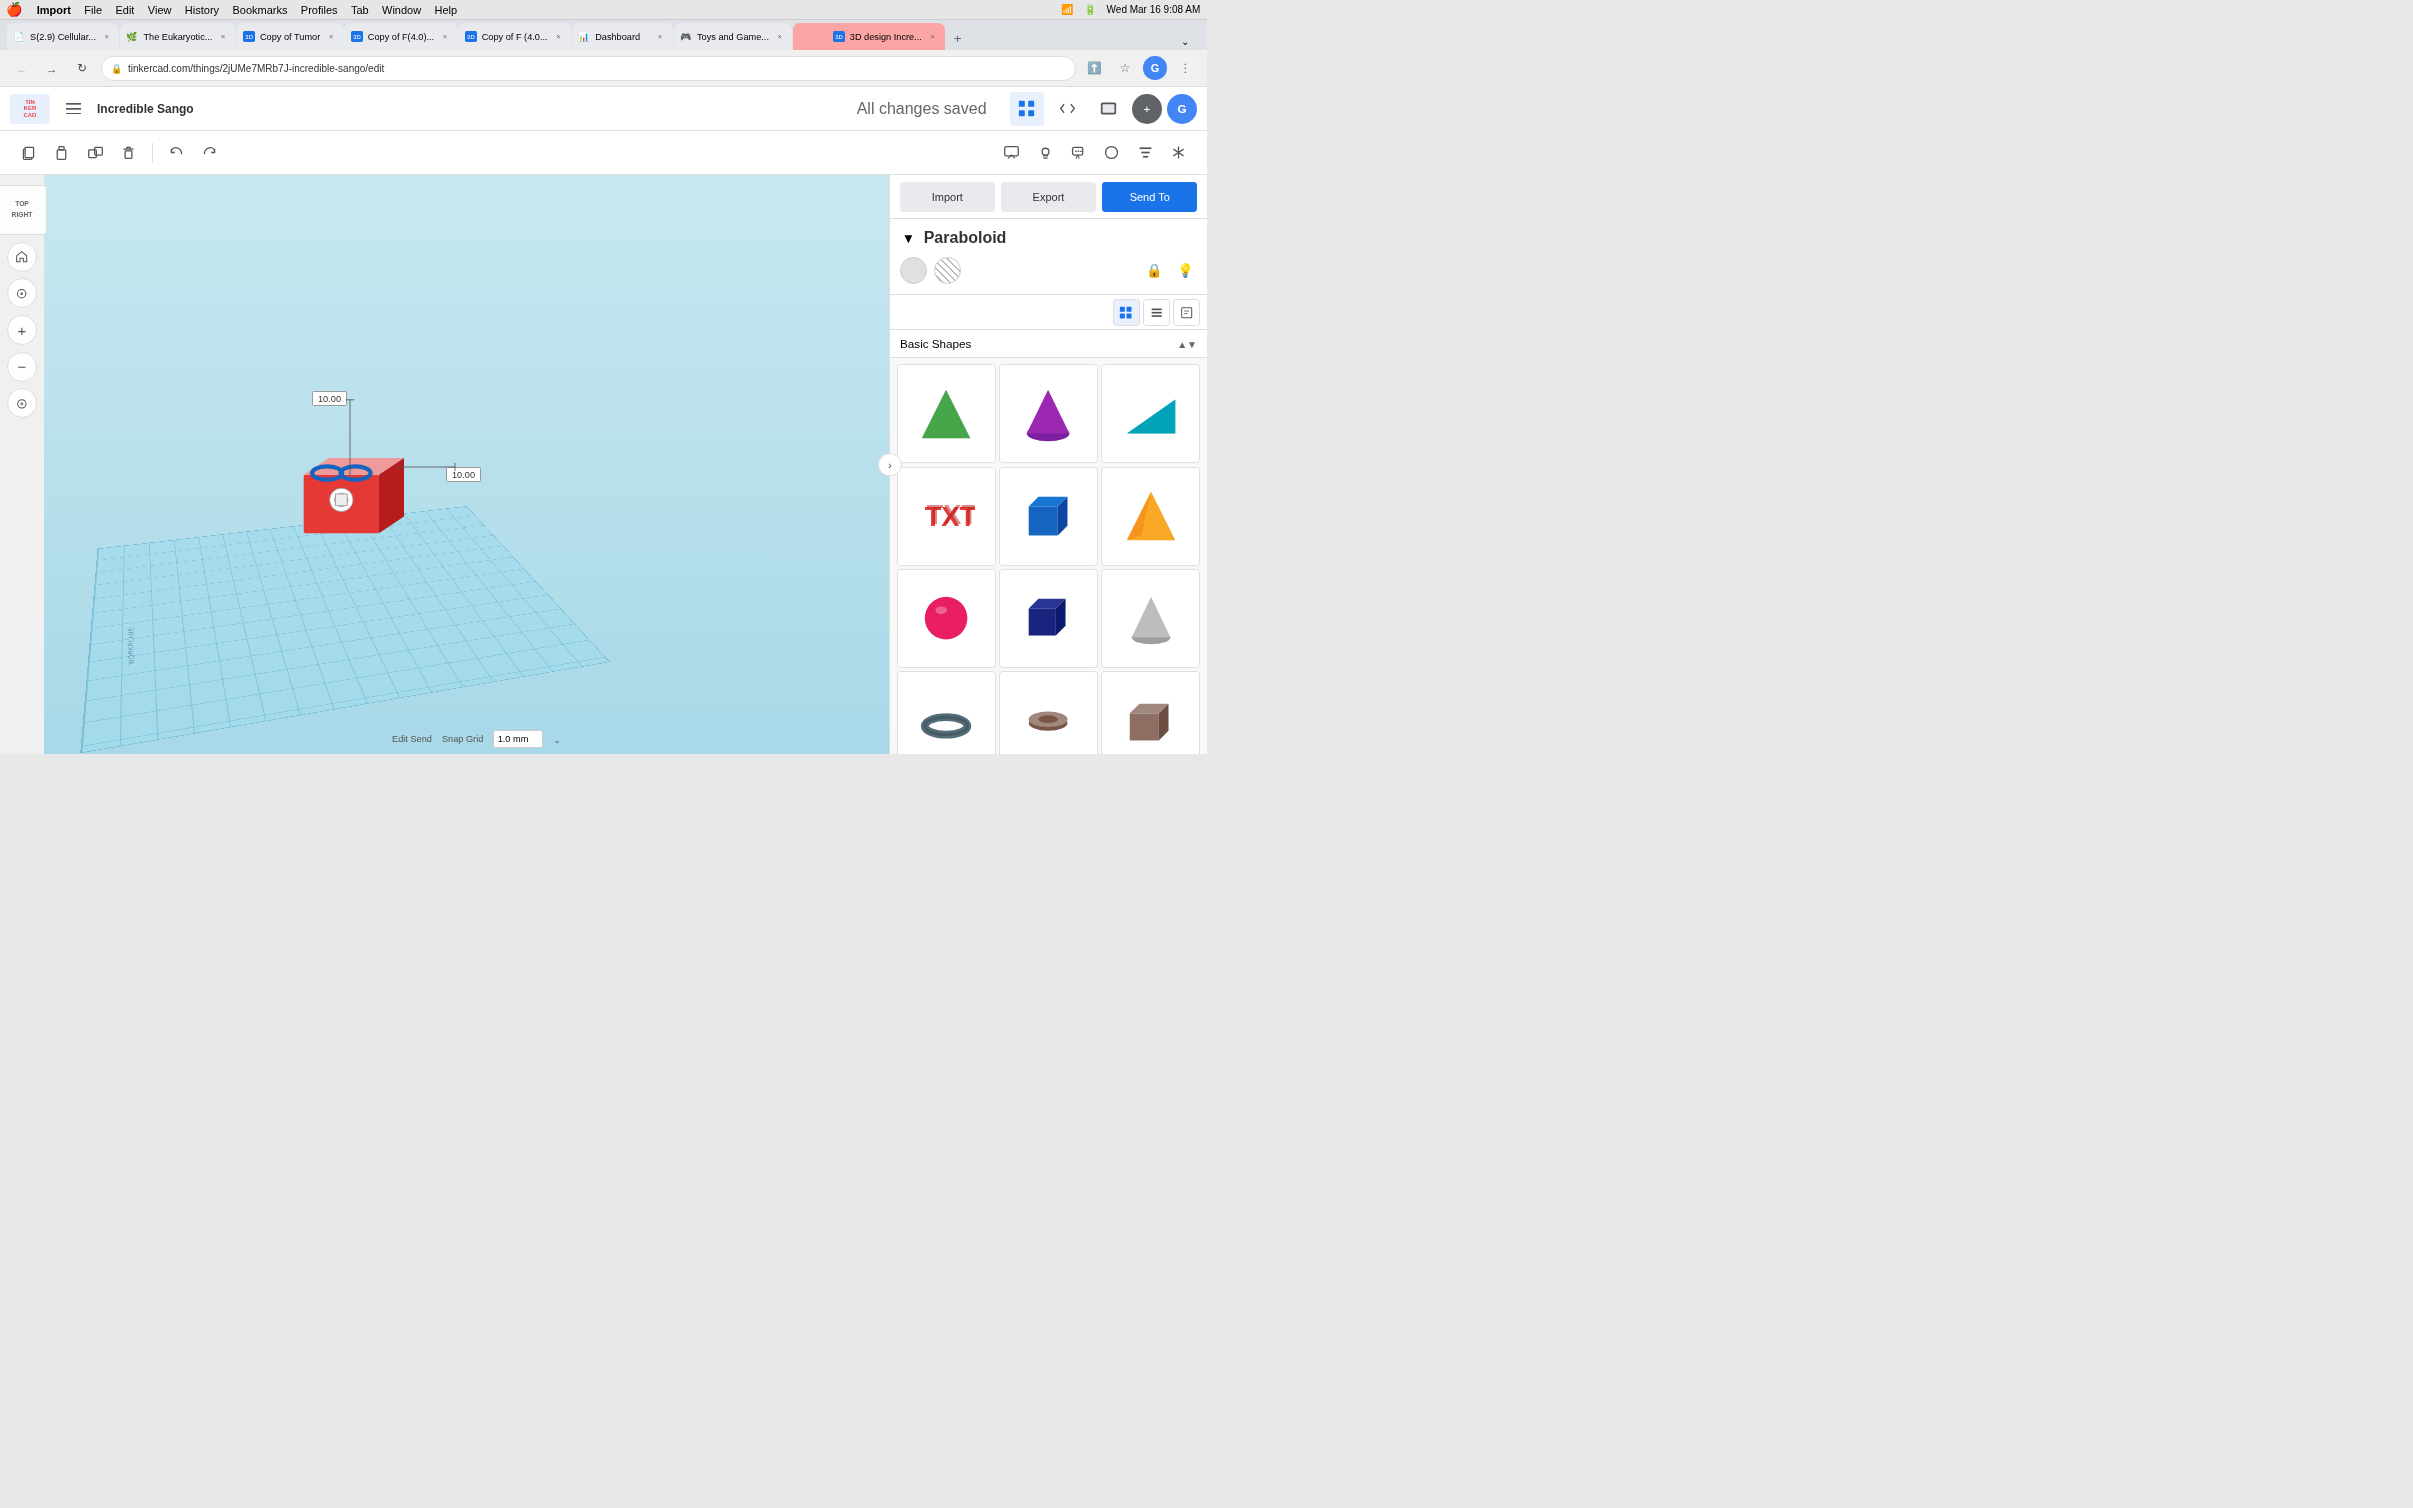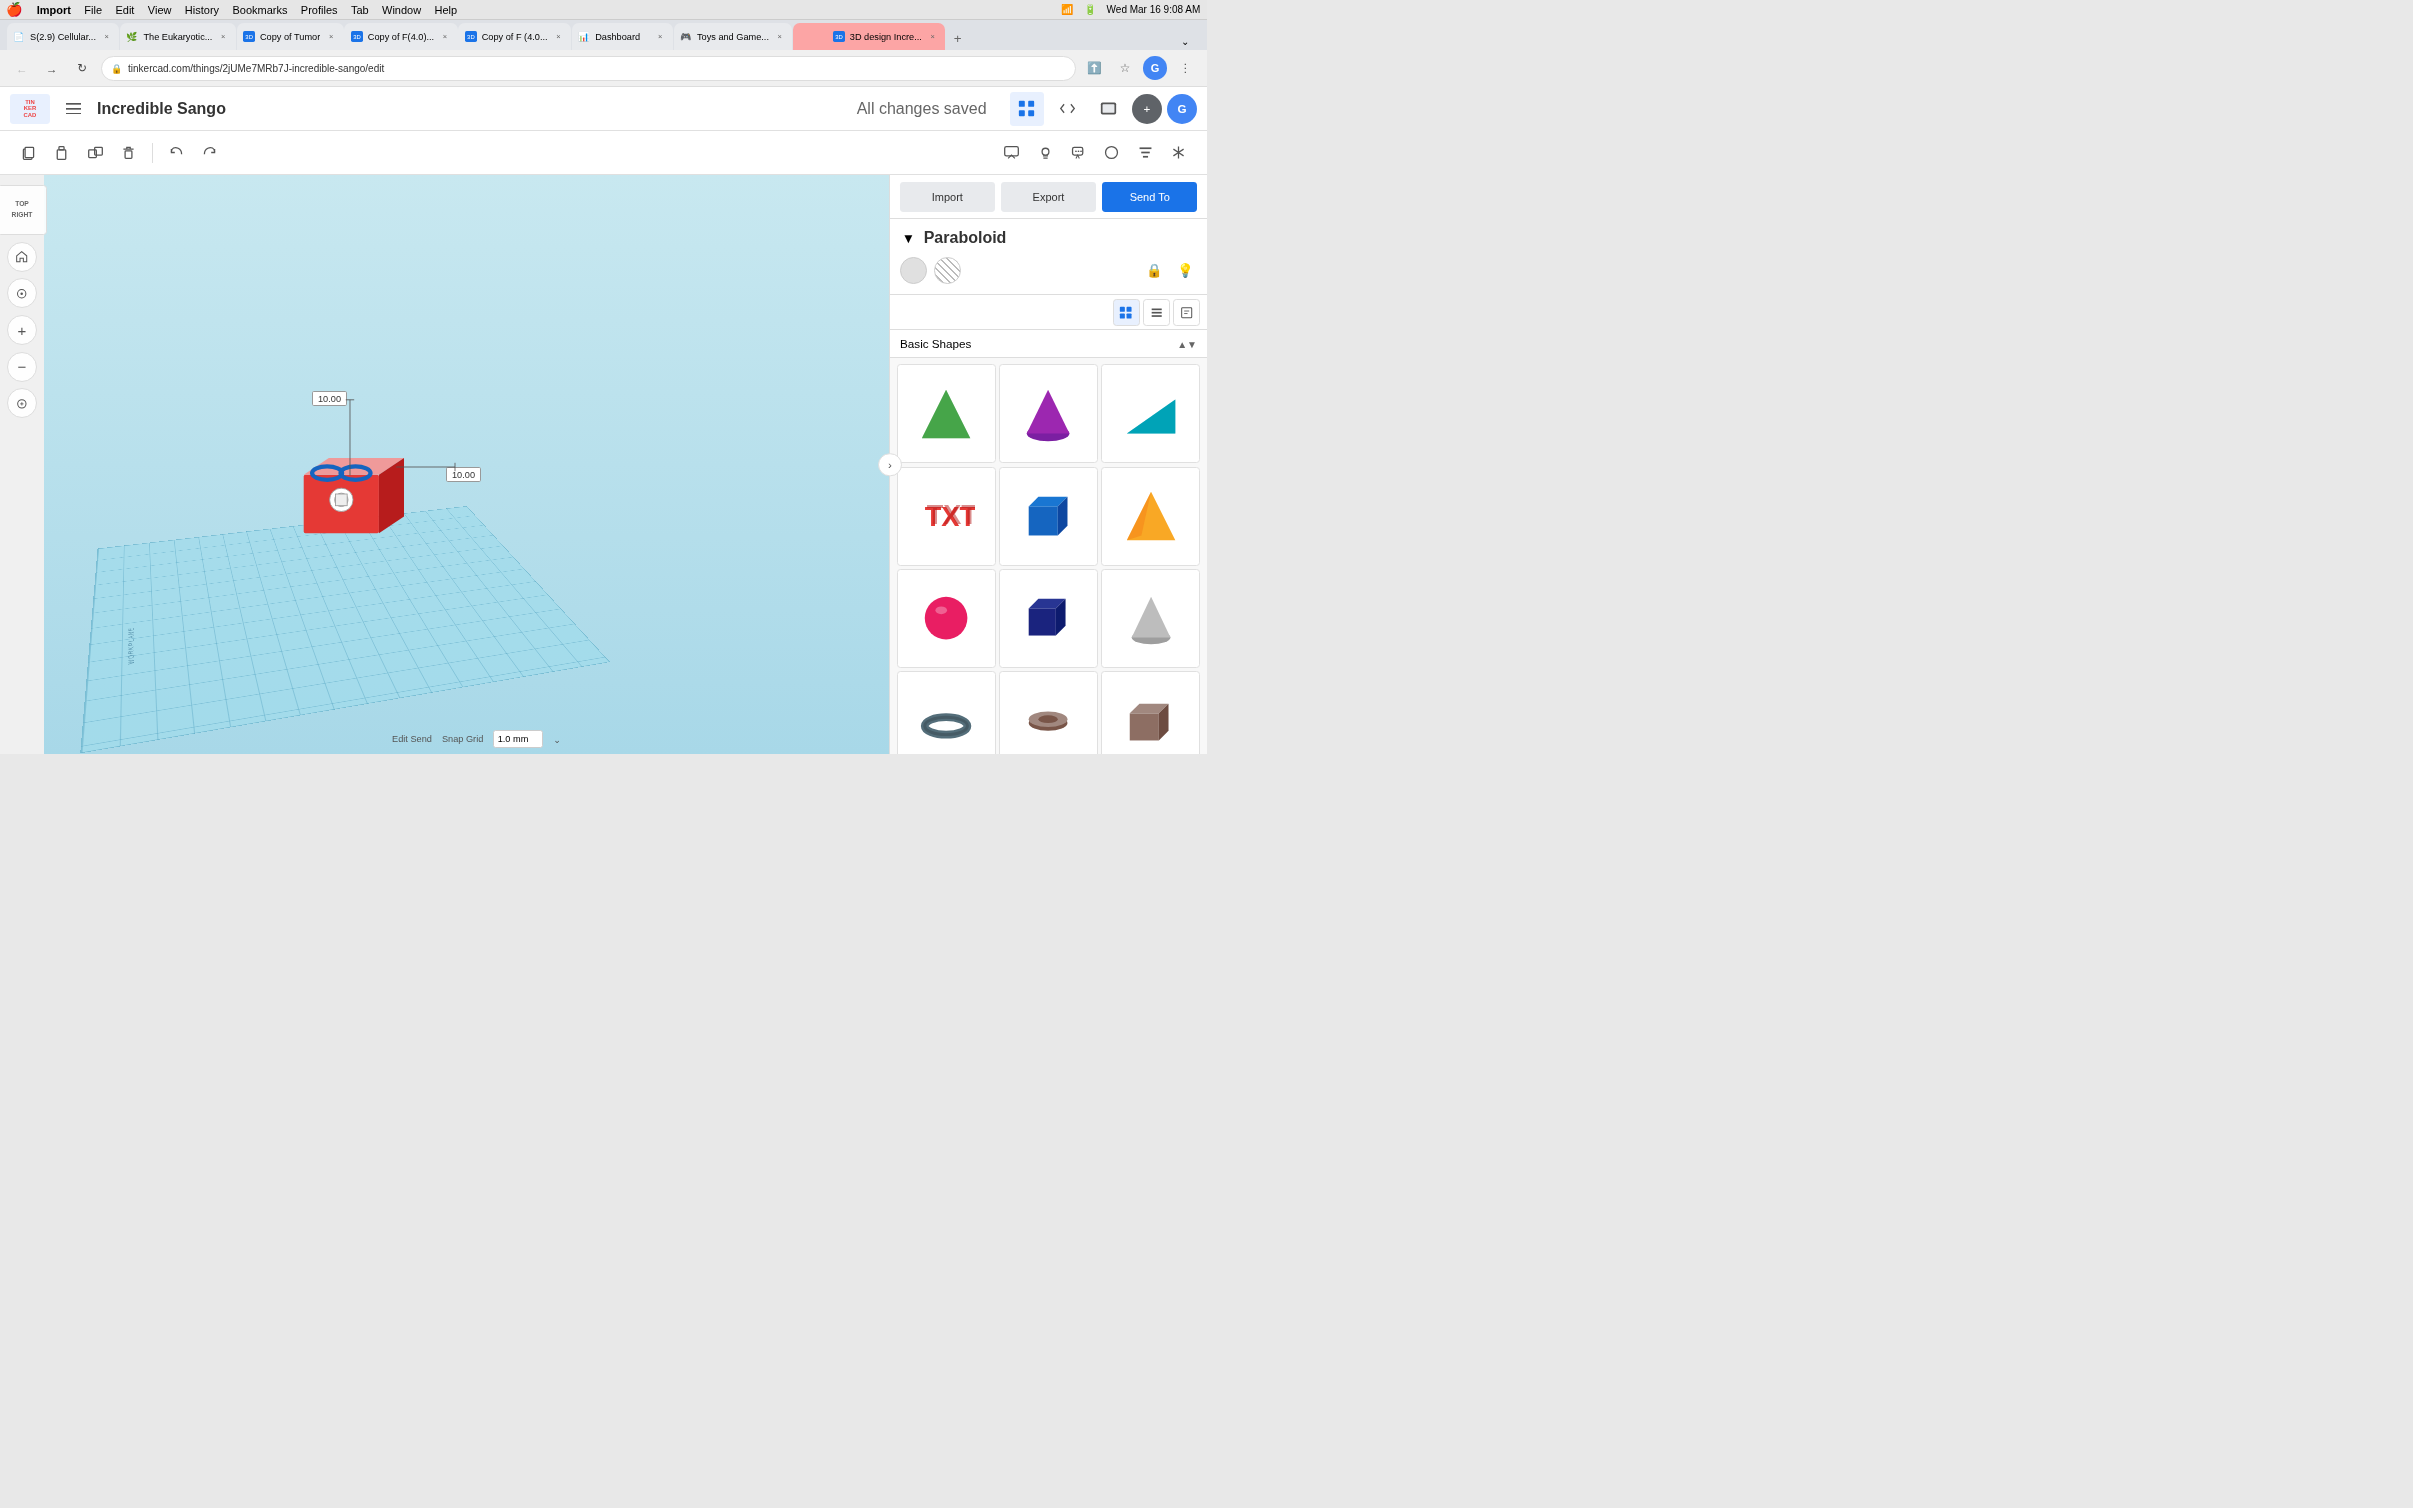--- a/index.html
+++ b/index.html
@@ -101,21 +101,21 @@
       display: flex;
       align-items: center;
       justify-content: center;
       font-size: 5.9px;
       font-weight: 700;
       color: #1a73e8;
       line-height: 1.1;
       text-align: center;
     }
     .hamburger-btn { width: 27px; height: 27px; display: flex; align-items: center; justify-content: center; cursor: pointer; }
-    .design-title { font-size: 16px; font-weight: 600; color: #333; flex: 1; }
+    .design-title { font-size: 12px; font-weight: 600; color: #333; flex: 1; }
     .save-status { color: #666; font-size: 16px; margin-right: 13.4px; }
     .header-right-btns { display: flex; gap: 6.7px; align-items: center; }
     .header-icon-btn {
       width: 34px; height: 34px; border-radius: 3.4px;
       display: flex; align-items: center; justify-content: center;
       cursor: pointer; font-size: 15px; color: #555;
     }
     .header-icon-btn.active { background: #e8f0fe; }
     .profile-area { display: flex; gap: 5px; }
     .profile-add { width: 30px; height: 30px; border-radius: 50%; background: #5f6368; display: flex; align-items: center; justify-content: center; color: white; font-size: 8.4px; cursor: pointer; position: relative; }

